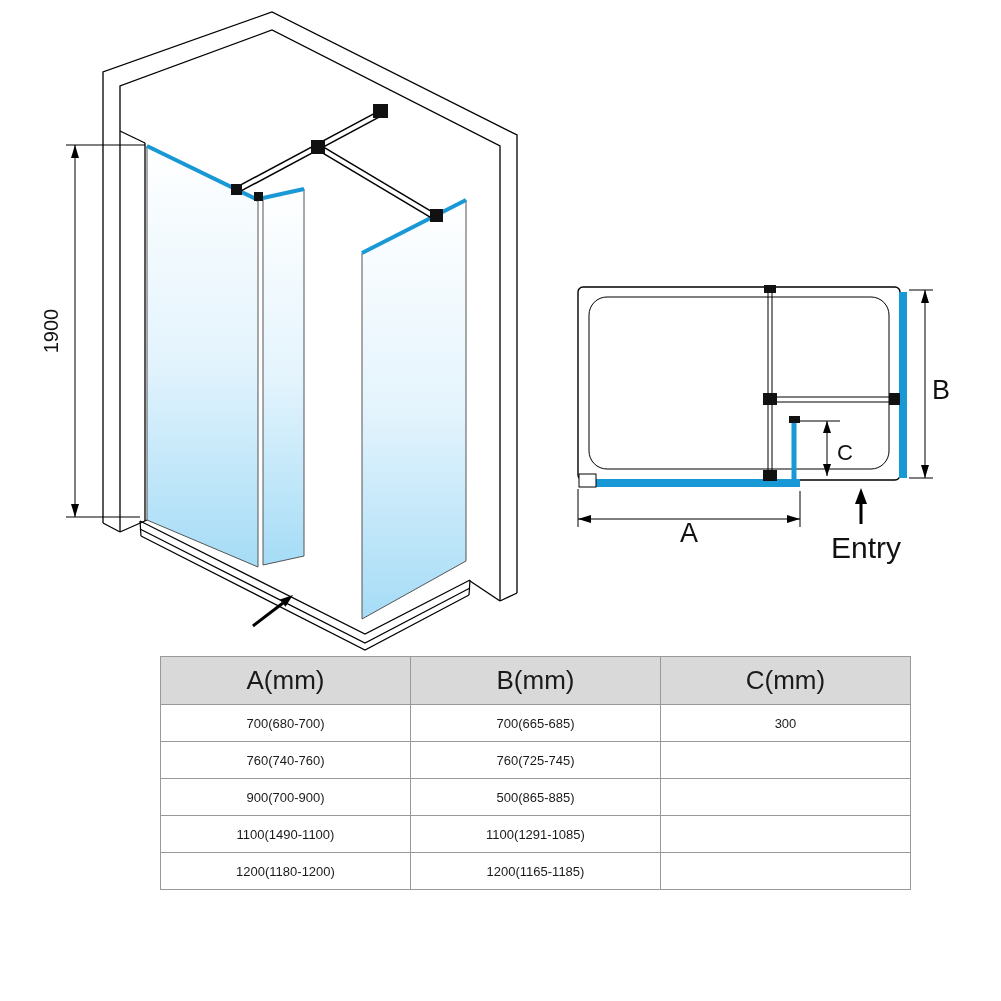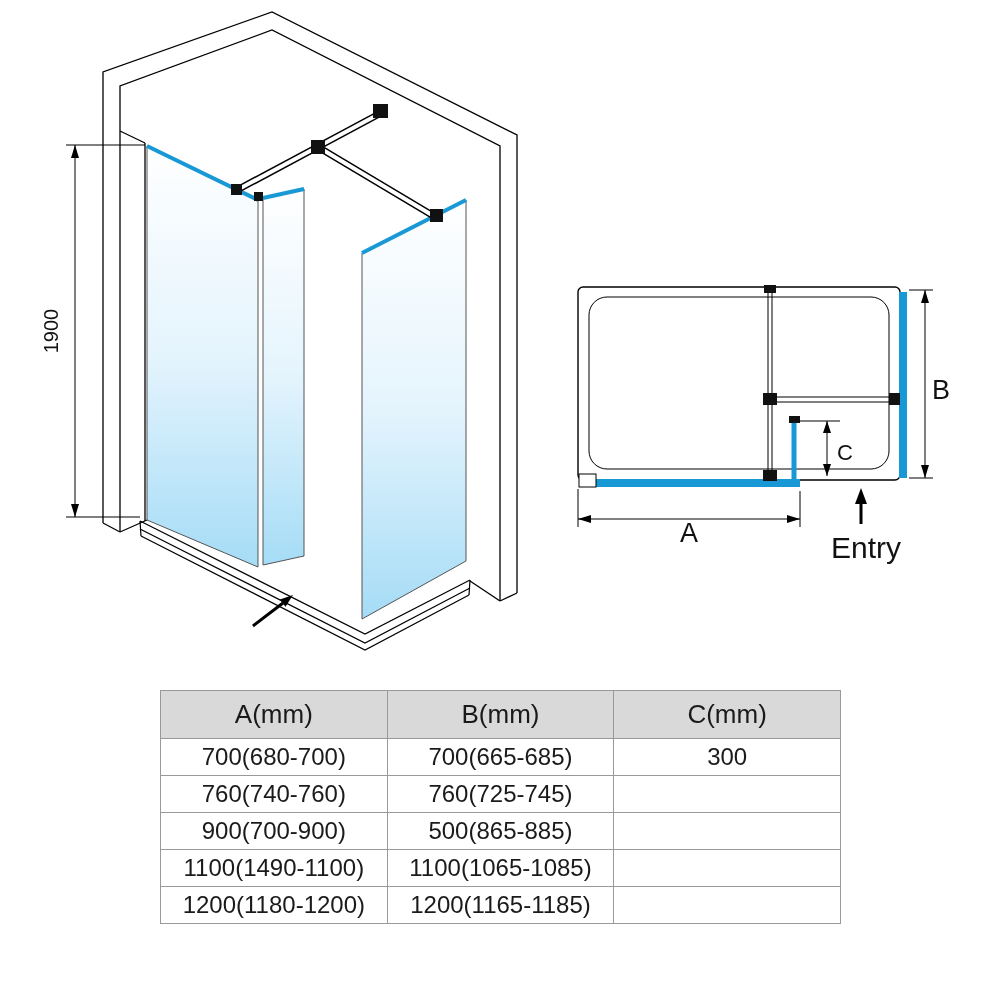--- a/index.html
+++ b/index.html
@@ -9,42 +9,42 @@
     height: 1001px;
     background: #ffffff;
     font-family: "Liberation Sans", sans-serif;
     overflow: hidden;
   }
   #drawing { position: absolute; left: 0; top: 0; }
   svg text { font-family: "Liberation Sans", sans-serif; fill: #111; }
   #dim-table {
     position: absolute;
     left: 160px;
-    top: 690px;
-    width: 681px;
+    top: 656px;
+    width: 751px;
     border-collapse: collapse;
     table-layout: fixed;
     background: #ffffff;
   }
   #dim-table th, #dim-table td {
     border: 1px solid #999;
     text-align: center;
     vertical-align: middle;
     color: #1a1a1a;
     padding: 0;
   }
   #dim-table th {
     height: 47px;
     background: #d9d9d9;
     font-weight: normal;
     font-size: 26px;
   }
   #dim-table td {
     height: 36px;
-    font-size: 24px;
+    font-size: 13px;
   }
 </style>
 </head>
 <body>
 
 <div id="stage">
 
   <svg id="drawing" width="1001" height="1001" viewBox="0 0 1001 1001">
     <defs>
       <linearGradient id="glassGrad" x1="0" y1="0" x2="0" y2="1">
@@ -186,21 +186,21 @@
         <td>760(725-745)</td>
         <td></td>
       </tr>
       <tr>
         <td>900(700-900)</td>
         <td>500(865-885)</td>
         <td></td>
       </tr>
       <tr>
         <td>1100(1490-1100)</td>
-        <td>1100(1065-1085)</td>
+        <td>1100(1291-1085)</td>
         <td></td>
       </tr>
       <tr>
         <td>1200(1180-1200)</td>
         <td>1200(1165-1185)</td>
         <td></td>
       </tr>
     </tbody>
   </table>
 

